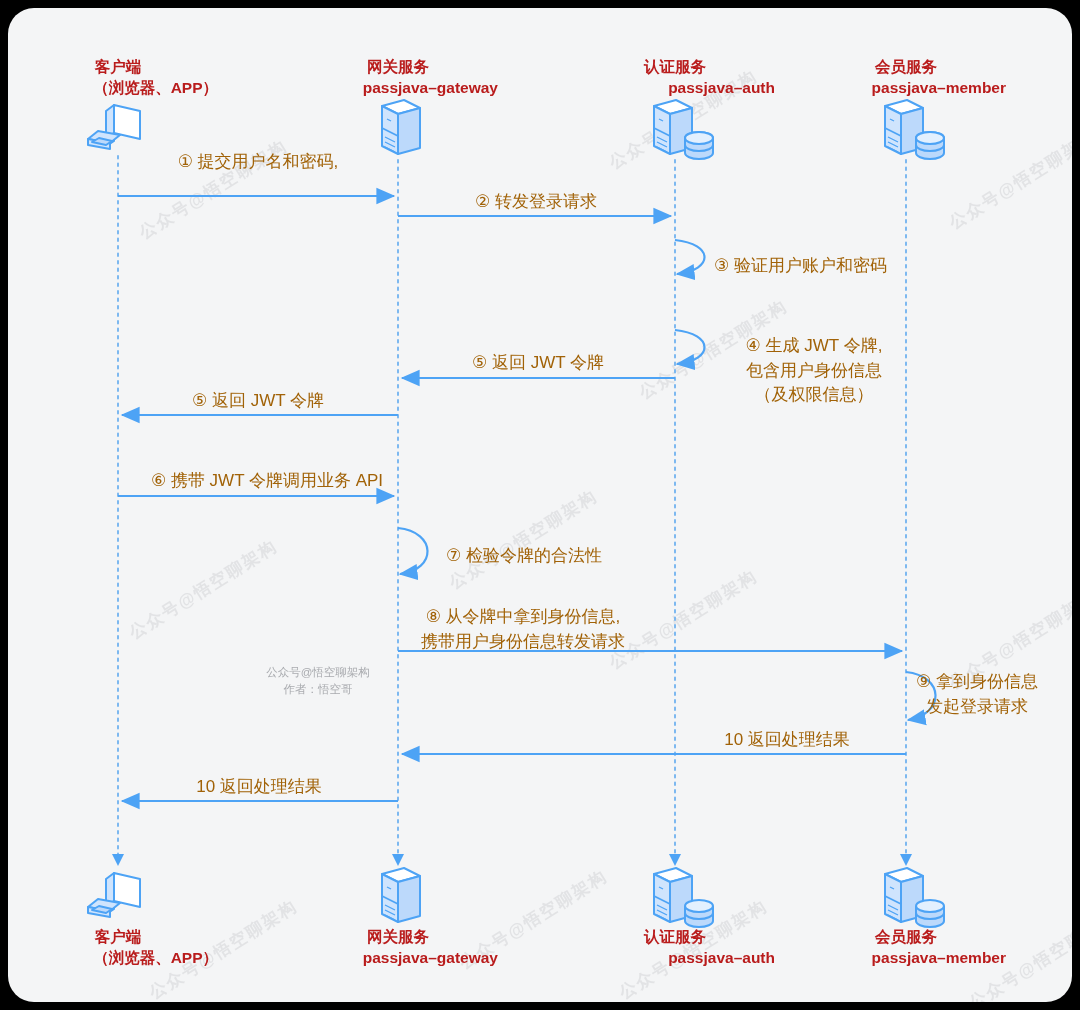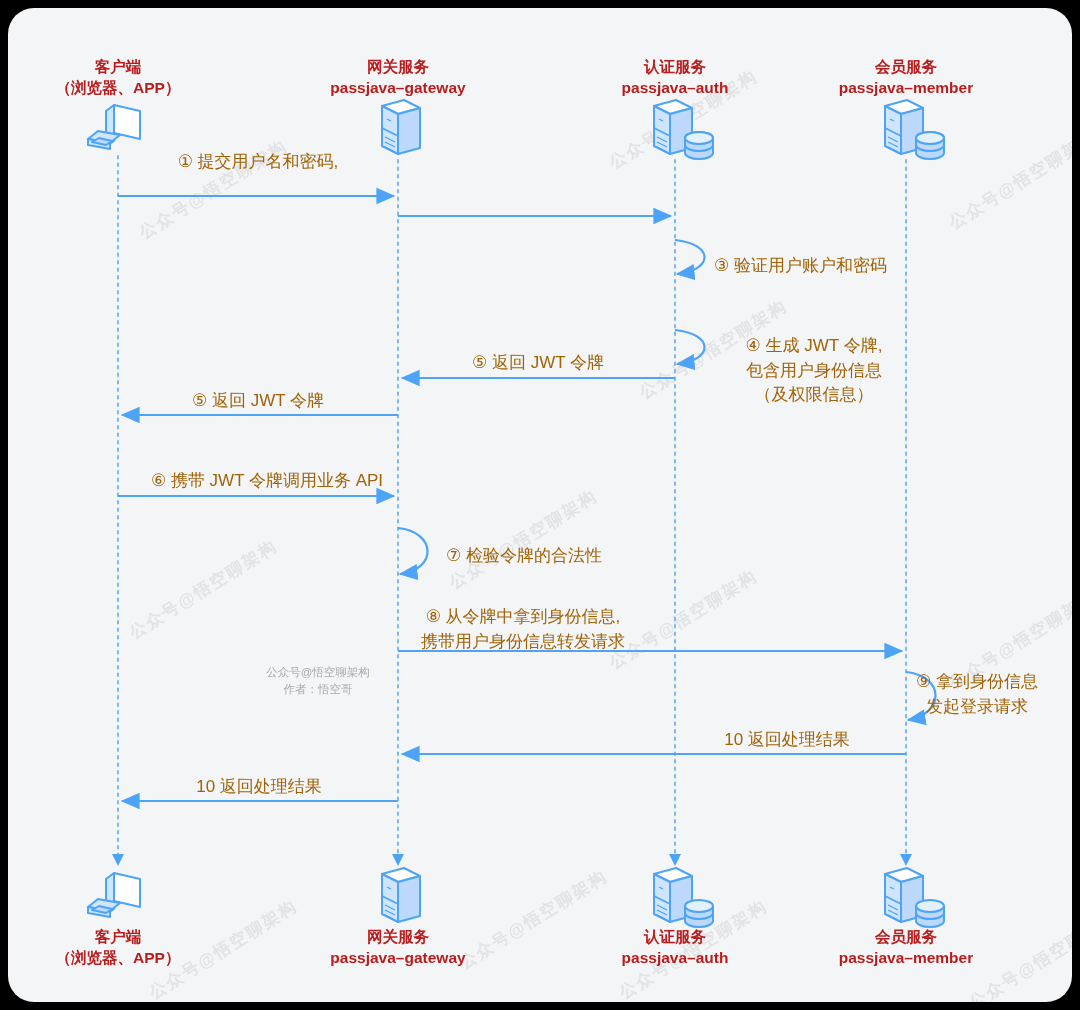--- a/index.html
+++ b/index.html
@@ -42,21 +42,21 @@
   }
   .actor-label {
     position: absolute;
     text-align: center;
     color: #b91c1c;
     font-weight: bold;
     line-height: 1.38;
     white-space: nowrap;
   }
   .actor-label .l1 { font-size: 15.5px; }
-  .actor-label .l2 { font-size: 15.5px; }
+  .actor-label .l2 { font-size: 15.5px; text-align: right; }
   .msg {
     position: absolute;
     color: #a16207;
     font-weight: normal;
     font-size: 17px;
     line-height: 1.45;
     white-space: nowrap;
   }
   .msg.c { text-align: center; }
   .credit {
@@ -283,20 +283,23 @@
     </div>
     <div class="actor-label" style="left:798px;top:918px;width:200px;">
       <div class="l1">会员服务</div>
       <div class="l2">passjava–member</div>
     </div>
 
     <div class="msg c" style="left:120px;top:142px;width:260px;">
       <div>① 提交用户名和密码,</div>
     </div>
 
+    <div class="msg c" style="left:400px;top:182px;width:256px;">
+      <div>② 转发登录请求</div>
+    </div>
 
     <div class="msg" style="left:706px;top:246px;">
       <div>③ 验证用户账户和密码</div>
     </div>
 
     <div class="msg c" style="left:706px;top:326px;width:200px;">
       <div>④ 生成 JWT 令牌,</div>
       <div>包含用户身份信息</div>
       <div>（及权限信息）</div>
     </div>

